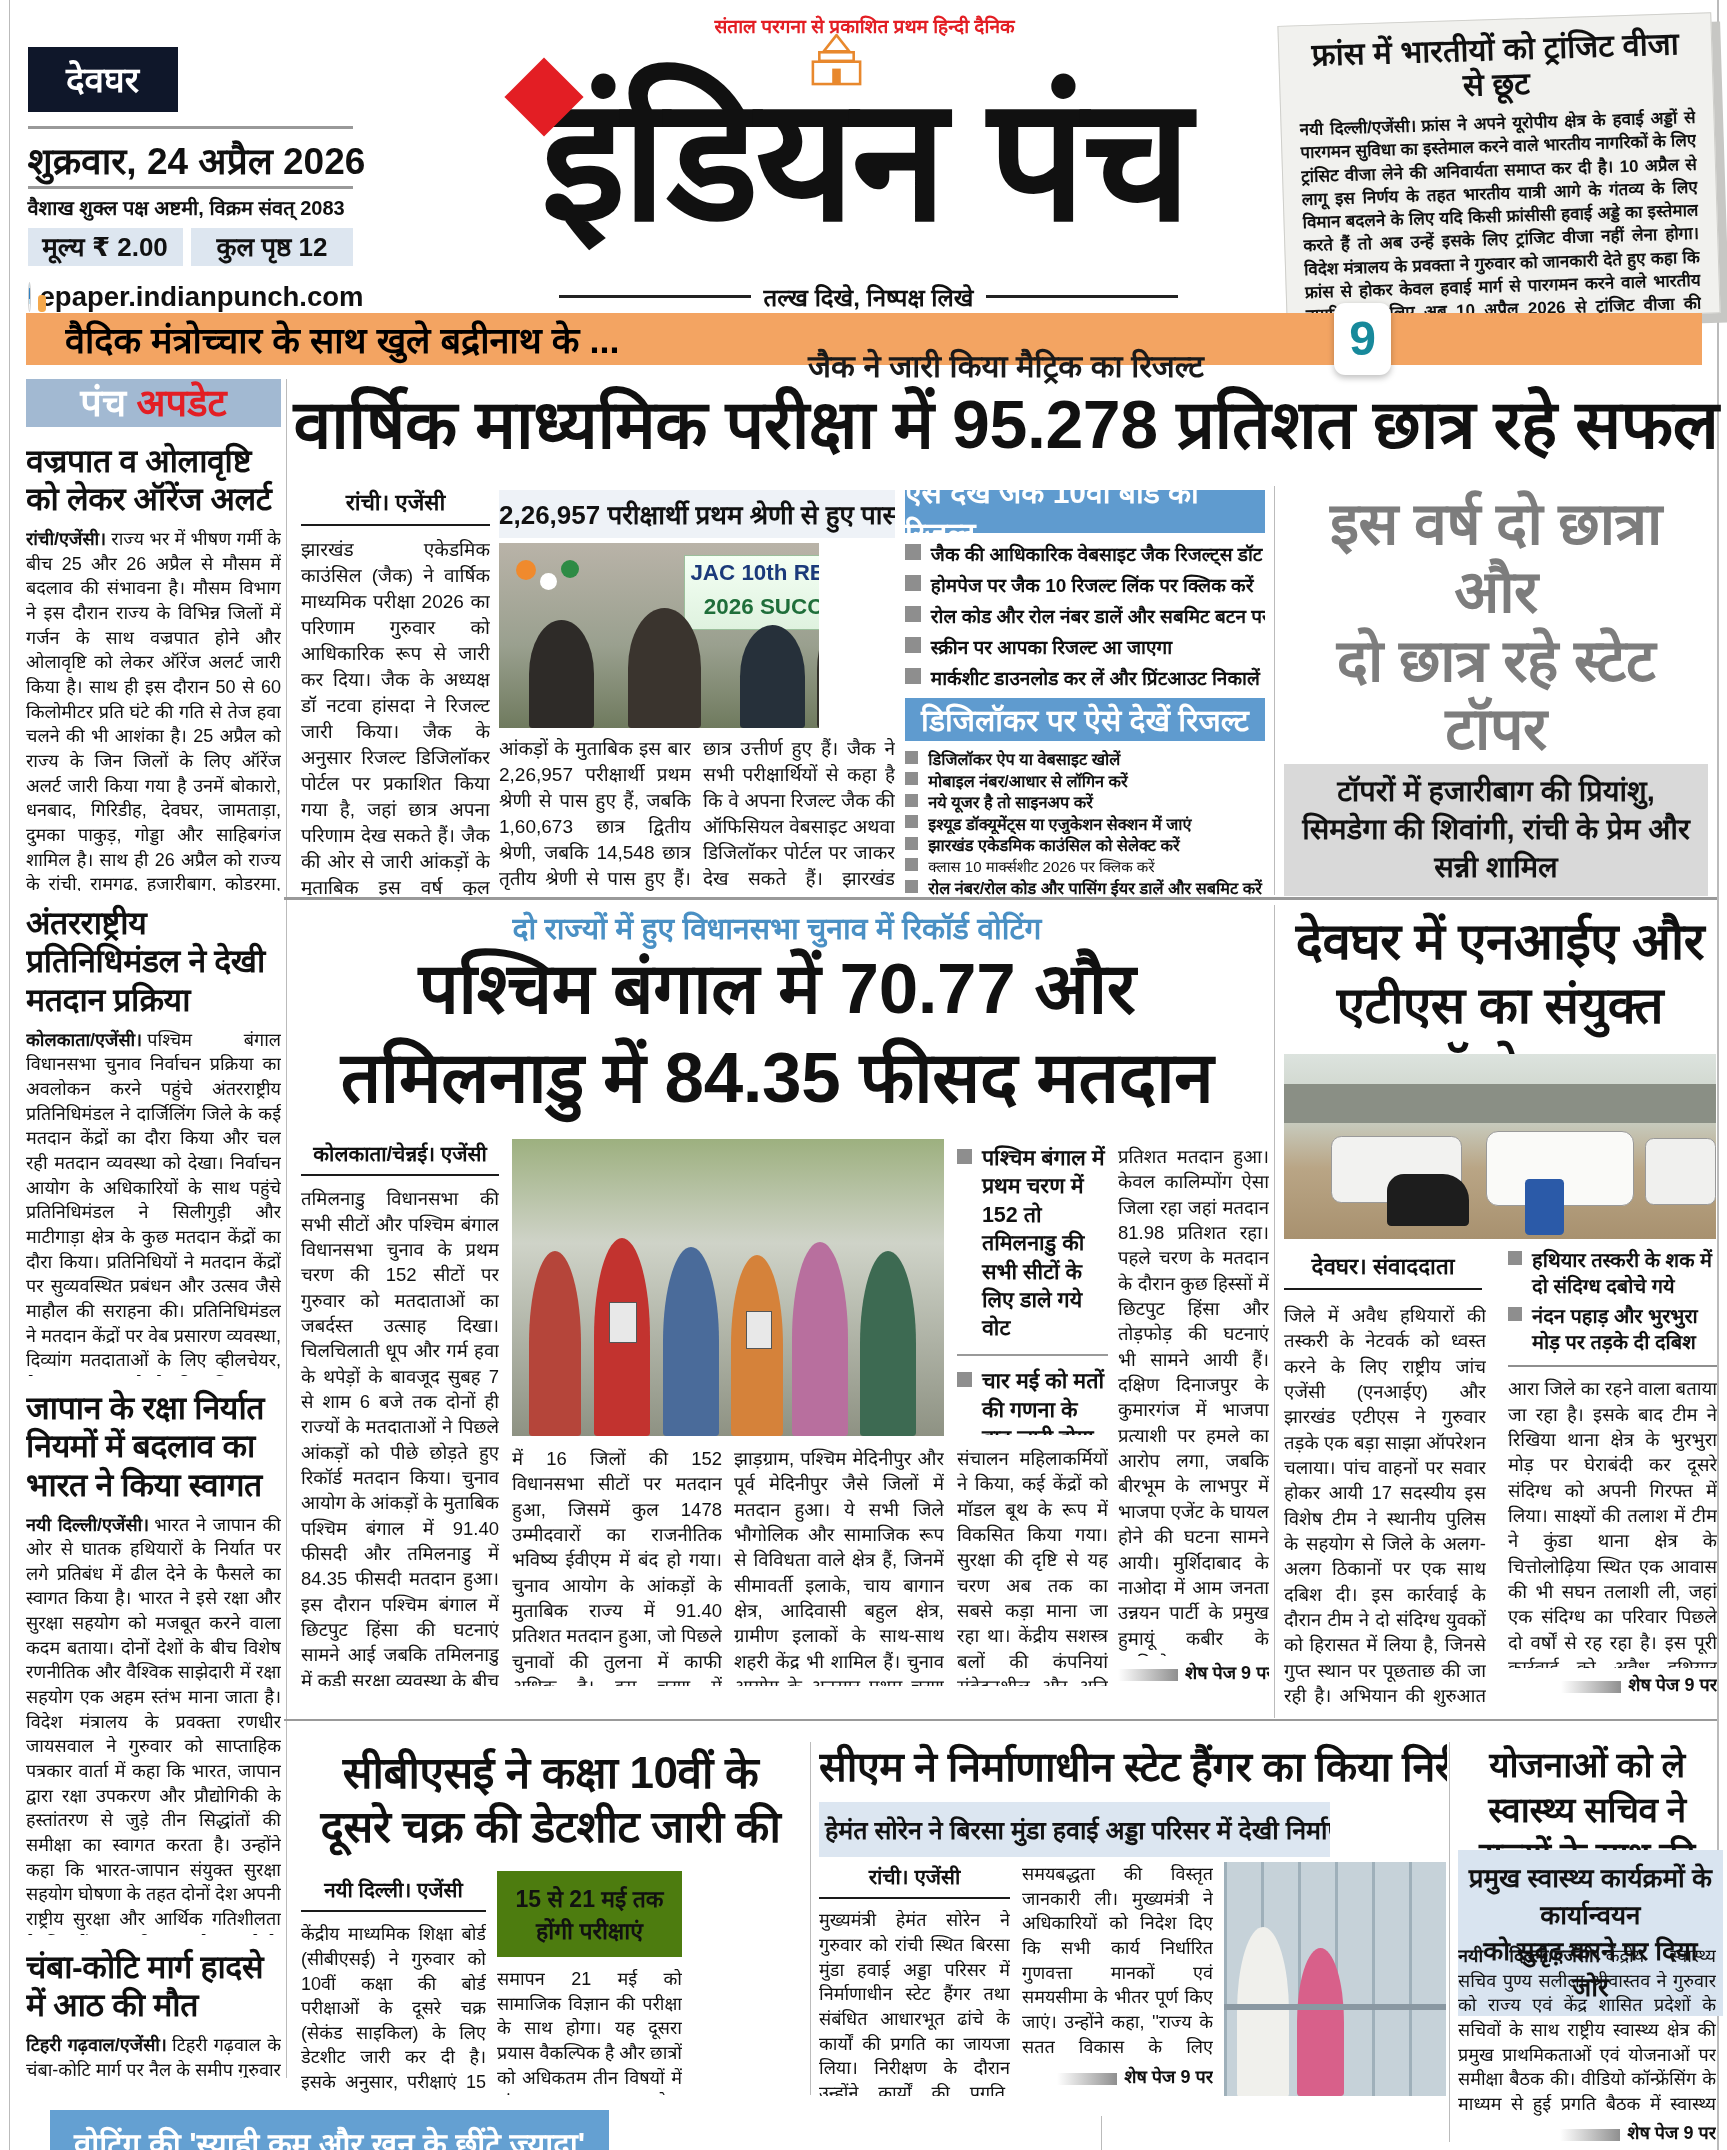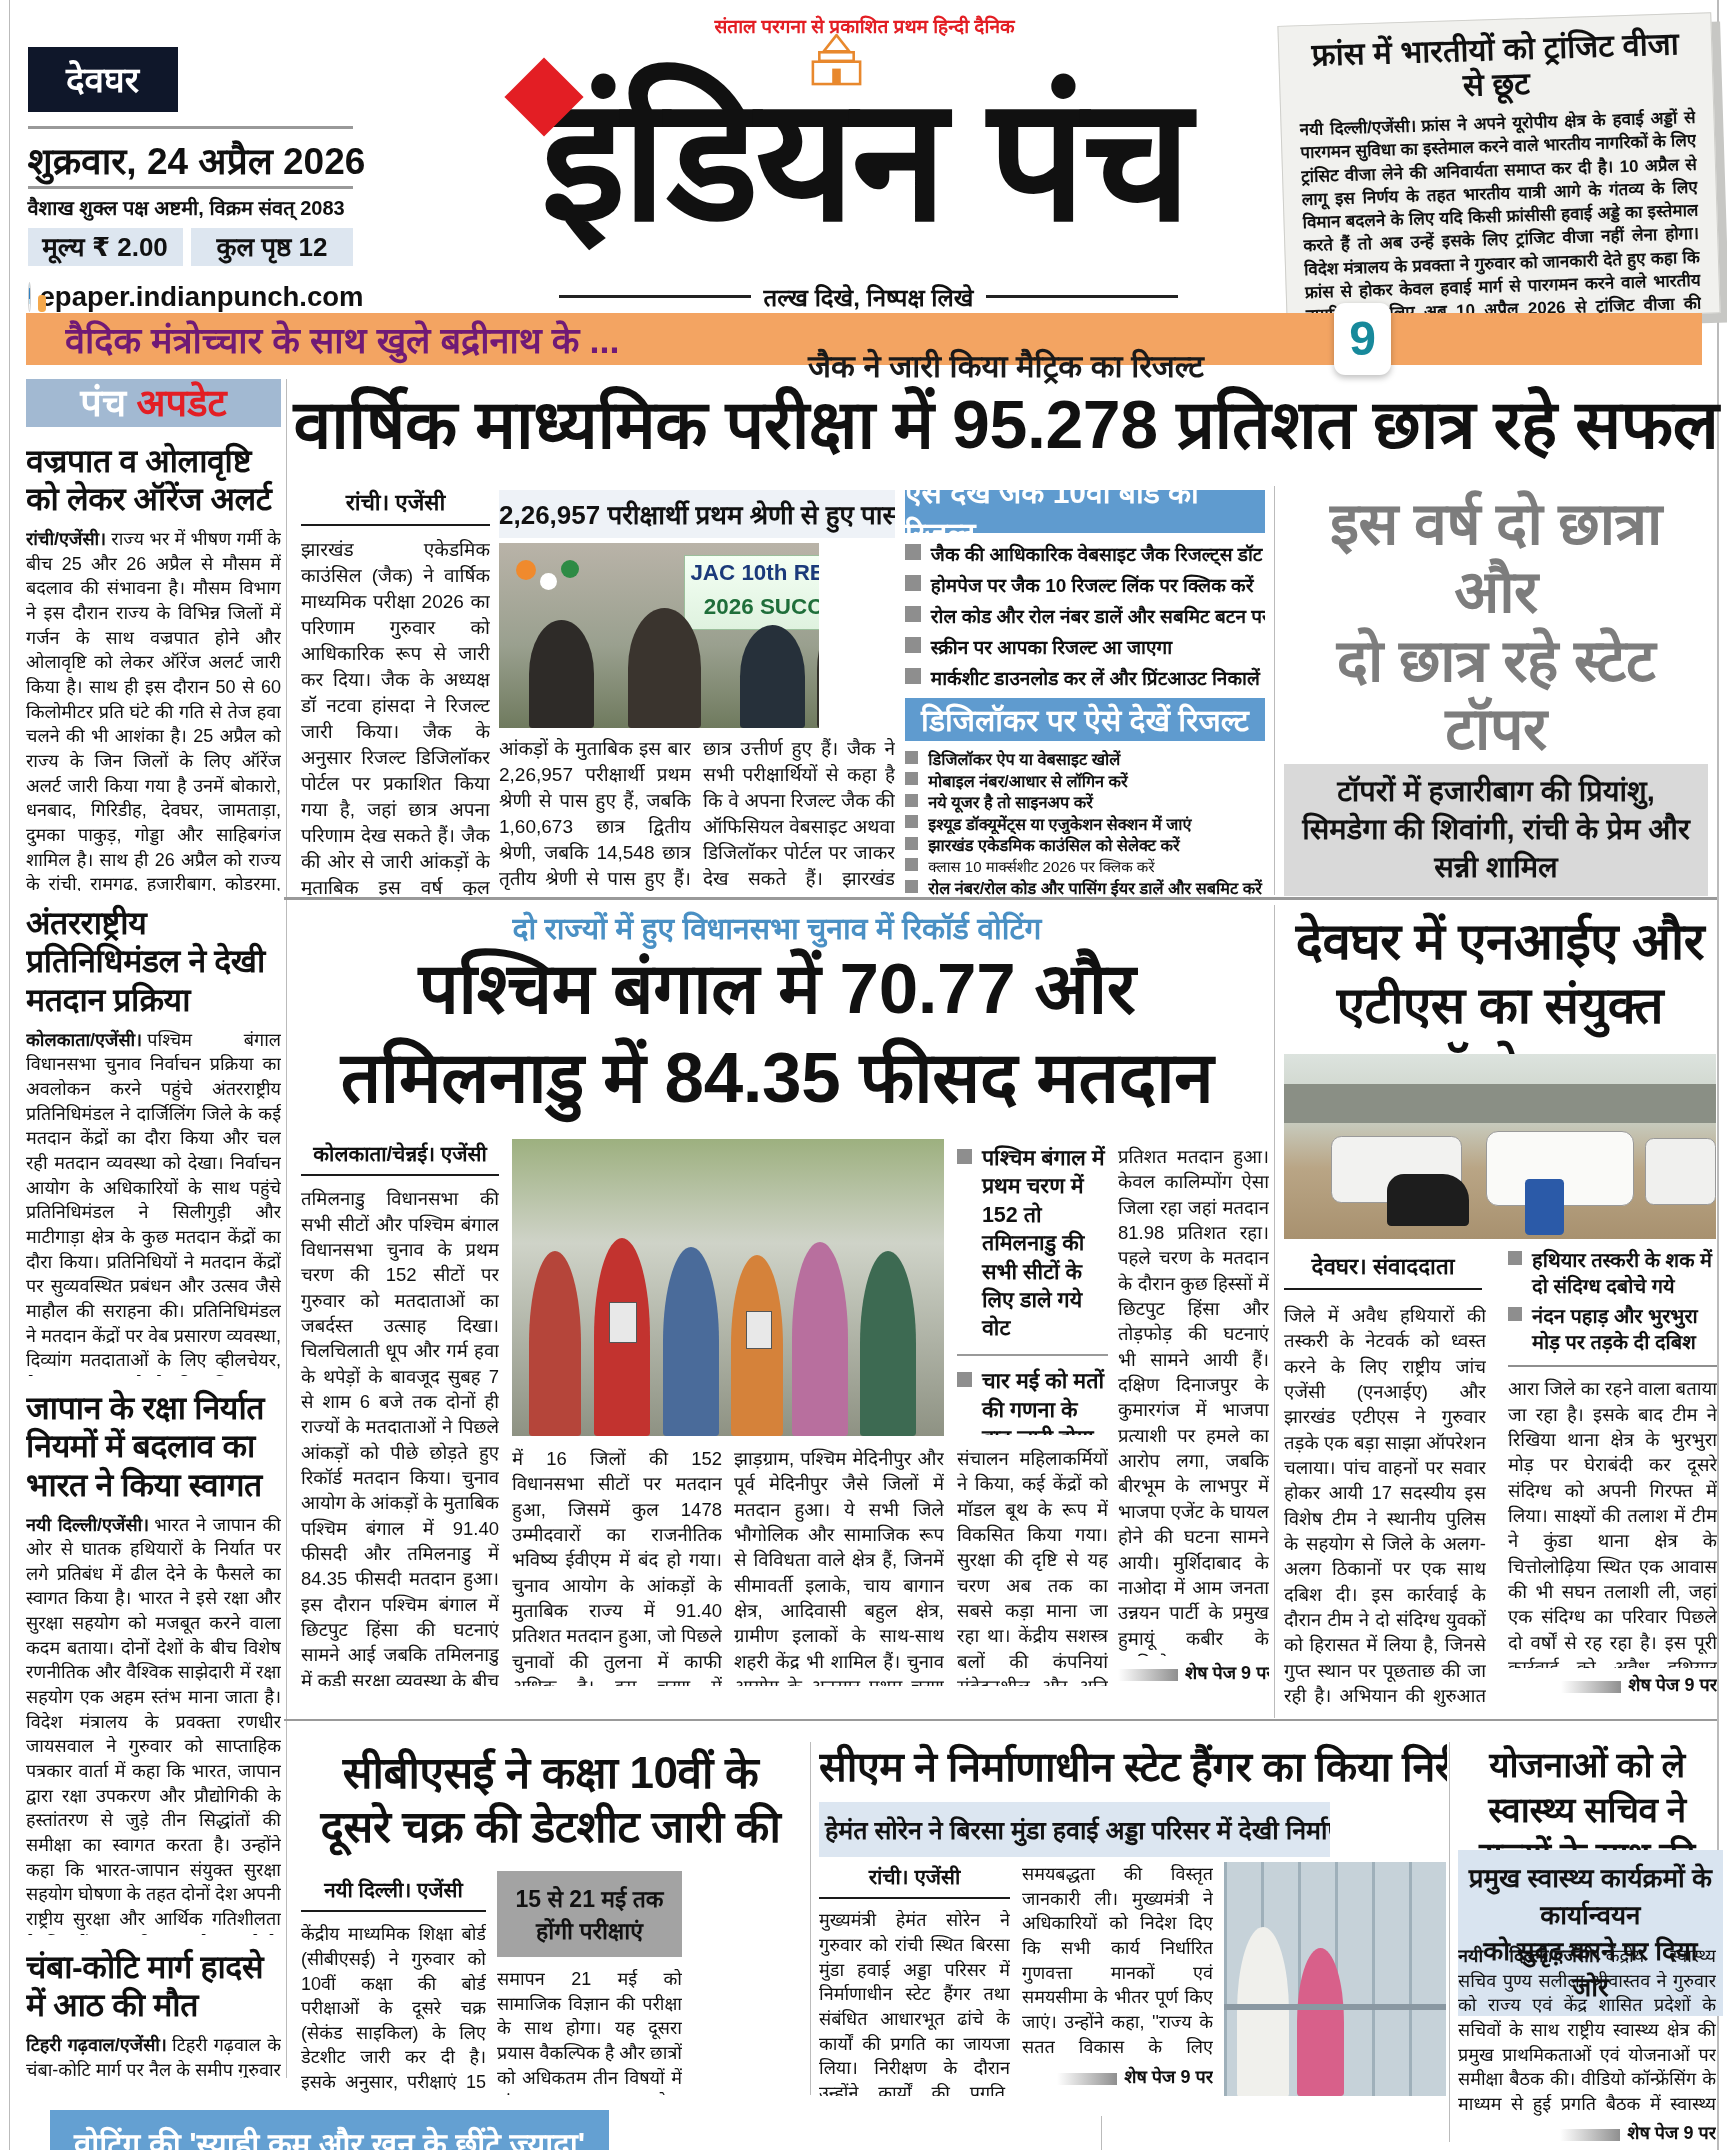--- a/index.html
+++ b/index.html
@@ -68,21 +68,21 @@
       <span style="flex:1;height:2.2px;background:#222"></span>
     </div>
 
     <div class="x" style="left:1282px;top:19px;width:434px;height:301px;background:#f1f1ee;border:0.9px solid #cfcfcb;box-shadow:8.6px 9.5px 0 #c7c7c4;transform:rotate(-1.8deg);padding:13px 18px;box-sizing:border-box;overflow:hidden">
       <div class="ctr" style="font-size:31px;font-weight:900;line-height:1.12;border-bottom:0"><span>फ्रांस में भारतीयों को ट्रांजिट वीजा से छूट</span></div>
       <p class="bd" style="margin:9.5px 0 0;font-size:17px;font-weight:600;height:224px"><b class="dl">नयी दिल्ली/एजेंसी।</b><span>फ्रांस ने अपने यूरोपीय क्षेत्र के हवाई अड्डों से पारगमन सुविधा का इस्तेमाल करने वाले भारतीय नागरिकों के लिए ट्रांसिट वीजा लेने की अनिवार्यता समाप्त कर दी है। 10 अप्रैल से लागू इस निर्णय के तहत भारतीय यात्री आगे के गंतव्य के लिए विमान बदलने के लिए यदि किसी फ्रांसीसी हवाई अड्डे का इस्तेमाल करते हैं तो अब उन्हें इसके लिए ट्रांजिट वीजा नहीं लेना होगा। विदेश मंत्रालय के प्रवक्ता ने गुरुवार को जानकारी देते हुए कहा कि फ्रांस से होकर केवल हवाई मार्ग से पारगमन करने वाले भारतीय नागरिकों के लिए अब 10 अप्रैल 2026 से ट्रांजिट वीजा की आवश्यकता खत्म हो गई है।</span></p>
     </div>
   </div>
 
   <div class="x" style="left:26px;top:313px;width:1676px;height:52px;background:#f3a462;display:flex;align-items:center">
-    <span style="margin-left:39px;font-size:36px;font-weight:900;color:#701a75;white-space:nowrap;overflow:hidden">वैदिक मंत्रोच्चार के साथ खुले बद्रीनाथ के ...</span>
+    <span style="margin-left:39px;font-size:36px;font-weight:900;color:#000000;white-space:nowrap;overflow:hidden">वैदिक मंत्रोच्चार के साथ खुले बद्रीनाथ के ...</span>
     <span class="ctr" style="position:absolute;left:1308px;top:-10.3px;width:57px;height:72px;background:#fff;border-radius:11.2px;color:#17899b;font-size:48px;font-weight:900;line-height:72px;box-shadow:0 2.6px 6px rgba(0,0,0,.25)">9</span>
   </div>
 
   <div class="x vrule" style="left:286px;top:379px;width:1.3px;height:1699px"></div>
   <div class="x" style="left:26px;top:379px;width:255px;height:1699px;overflow:hidden">
     <div class="ctr" style="background:#a2b9d2;height:48px;line-height:48px;font-size:38px;font-weight:900">
       <span style="color:#fff">पंच</span>&nbsp;<span style="color:#e31e24">अपडेट</span>
     </div>
     <div>
       <div class="h900" style="font-size:32px;margin:14.6px 0 8.6px"><span>वज्रपात व ओलावृष्टि को लेकर ऑरेंज अलर्ट</span></div>
@@ -280,21 +280,21 @@
 
   <div class="x ctr h900" style="left:301px;top:1746px;width:499px;font-size:44px;line-height:1.22">
       <div>सीबीएसई ने कक्षा 10वीं के</div>
       <div>दूसरे चक्र की डेटशीट जारी की</div>
     </div>
   <div class="x" style="left:301px;top:1875px;width:185px;height:219px;overflow:hidden">
     <div class="byl" style="font-size:20.6px">नयी दिल्ली। एजेंसी</div>
     <p class="bd" style="margin:10.3px 0 0;font-size:18px"><span>केंद्रीय माध्यमिक शिक्षा बोर्ड (सीबीएसई) ने गुरुवार को 10वीं कक्षा की बोर्ड परीक्षाओं के दूसरे चक्र (सेकंड साइकिल) के लिए डेटशीट जारी कर दी है। इसके अनुसार, परीक्षाएं 15 से 21 मई, 2026 तक आयोजित की जाएंगी।</span></p>
   </div>
   <div class="x" style="left:497px;top:1871px;width:185px;height:224px;overflow:hidden">
-    <div class="ctr" style="background:#a3a3a3;font-size:23px;font-weight:900;padding:11.2px 4.3px"><span>15 से 21 मई तक होंगी परीक्षाएं</span></div>
+    <div class="ctr" style="background:#4d7c0f;font-size:23px;font-weight:900;padding:11.2px 4.3px"><span>15 से 21 मई तक होंगी परीक्षाएं</span></div>
     <p class="bd" style="margin:9.5px 0 0;font-size:18px;height:129px"><span>समापन 21 मई को सामाजिक विज्ञान की परीक्षा के साथ होगा। यह दूसरा प्रयास वैकल्पिक है और छात्रों को अधिकतम तीन विषयों में अंक सुधार का अवसर देता है। इसमें वही छात्र पात्र हैं जो मुख्य परीक्षा में शामिल हो चुके हैं, शेष इसमें शामिल नहीं हों</span></p>
 
   </div>
 
   <div class="x vrule" style="left:810px;top:1742px;width:1.3px;height:353px"></div>
   <div class="x h900" style="left:819px;top:1743px;width:628px;font-size:41px;white-space:nowrap;overflow:hidden"><span>सीएम ने निर्माणाधीन स्टेट हैंगर का किया निरीक्षण</span></div>
   <div class="x ctr" style="left:819px;top:1802px;width:499px;background:#dce6f1;font-size:25px;font-weight:800;padding:10.3px 6px;overflow:hidden;white-space:nowrap"><span>हेमंत सोरेन ने बिरसा मुंडा हवाई अड्डा परिसर में देखी निर्माण कार्यों की गुणवत्ता</span></div>
   <div class="x" style="left:819px;top:1862px;width:191px;height:234px;overflow:hidden">
     <div class="byl" style="font-size:20.6px">रांची। एजेंसी</div>
     <p class="bd" style="margin:9.5px 0 0;font-size:18px"><span>मुख्यमंत्री हेमंत सोरेन ने गुरुवार को रांची स्थित बिरसा मुंडा हवाई अड्डा परिसर में निर्माणाधीन स्टेट हैंगर तथा संबंधित आधारभूत ढांचे के कार्यों की प्रगति का जायजा लिया। निरीक्षण के दौरान उन्होंने कार्यों की प्रगति, गुणवत्ता एवं</span></p>

